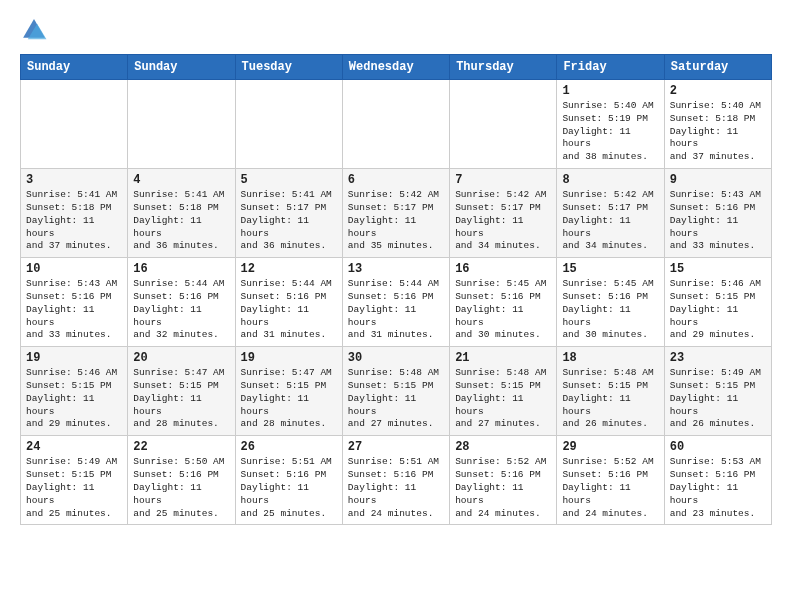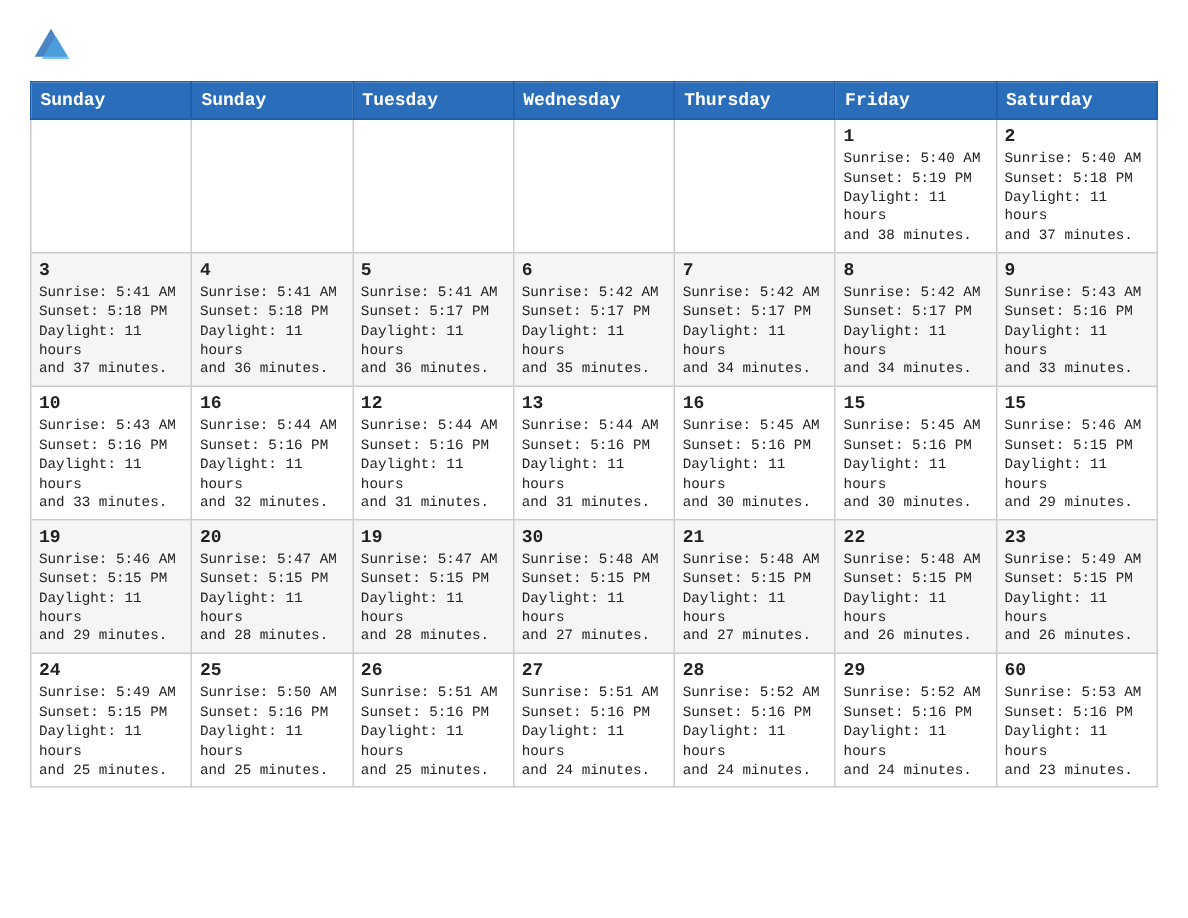--- a/index.html
+++ b/index.html
@@ -283,21 +283,21 @@
 and 27 minutes.</div>
           </td>
           <td>
             <span class="day-num">21</span>
             <div class="day-info" style="white-space: pre-line;">Sunrise: 5:48 AM
 Sunset: 5:15 PM
 Daylight: 11 hours
 and 27 minutes.</div>
           </td>
           <td>
-            <span class="day-num">22</span>
+            <span class="day-num">18</span>
             <div class="day-info" style="white-space: pre-line;">Sunrise: 5:48 AM
 Sunset: 5:15 PM
 Daylight: 11 hours
 and 26 minutes.</div>
           </td>
           <td>
             <span class="day-num">23</span>
             <div class="day-info" style="white-space: pre-line;">Sunrise: 5:49 AM
 Sunset: 5:15 PM
 Daylight: 11 hours
@@ -306,21 +306,21 @@
         </tr>
         <tr>
           <td>
             <span class="day-num">24</span>
             <div class="day-info" style="white-space: pre-line;">Sunrise: 5:49 AM
 Sunset: 5:15 PM
 Daylight: 11 hours
 and 25 minutes.</div>
           </td>
           <td>
-            <span class="day-num">25</span>
+            <span class="day-num">22</span>
             <div class="day-info" style="white-space: pre-line;">Sunrise: 5:50 AM
 Sunset: 5:16 PM
 Daylight: 11 hours
 and 25 minutes.</div>
           </td>
           <td>
             <span class="day-num">26</span>
             <div class="day-info" style="white-space: pre-line;">Sunrise: 5:51 AM
 Sunset: 5:16 PM
 Daylight: 11 hours

